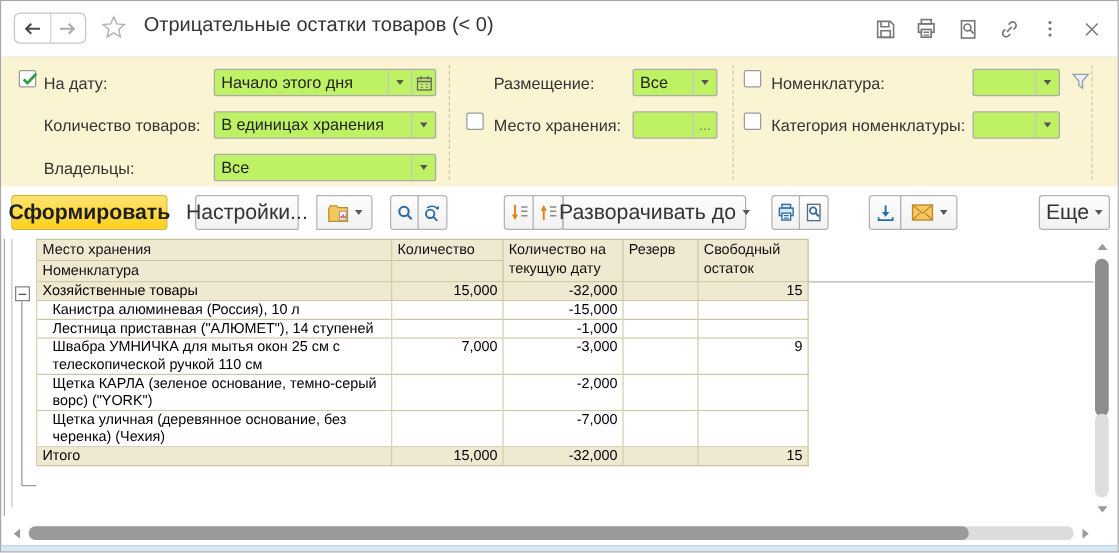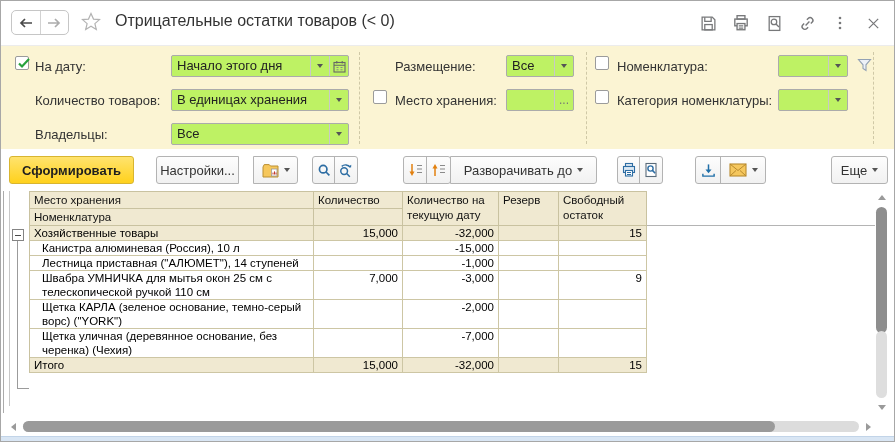--- a/index.html
+++ b/index.html
@@ -23,21 +23,21 @@
   .cb svg { position:absolute; left:0; top:-2px; }
   .combo { position:absolute; height:22px; background:#bef264; border:1px solid #ABABAB; border-radius:2px; display:flex; align-items:stretch; }
   .combo .val { flex:1; font-size:13px; color:#222; padding:2px 5px; overflow:hidden; white-space:nowrap; }
   .combo .seg { width:19px; border-left:1px solid #C8C8C8; display:flex; align-items:center; justify-content:center; font-size:11px; color:#555; }
   .caret { width:0; height:0; border-left:3.5px solid transparent; border-right:3.5px solid transparent; border-top:4px solid #555; display:inline-block; }
   .dash-sep { position:absolute; top:6px; height:92px; width:0; border-left:1px dashed #CFC8A6; }
   .funnel { position:absolute; }
 
   
   .tbar { position:absolute; top:148px; left:0; right:0; height:42px; background:#fff; }
-  .btn { position:absolute; top:7px; height:28px; border:1px solid #B3B3B3; border-radius:3px; background:linear-gradient(#FDFDFD,#F1F1F1); font-size:13px; color:#333; display:flex; align-items:center; justify-content:center; gap:5px; white-space:nowrap; }
+  .btn { position:absolute; top:7px; height:28px; border:1px solid #B3B3B3; border-radius:3px; background:linear-gradient(#FDFDFD,#F1F1F1); font-size:17px; color:#333; display:flex; align-items:center; justify-content:center; gap:5px; white-space:nowrap; }
   .btn.grp-l { border-radius:3px 0 0 3px; }
   .btn.grp-r { border-radius:0 3px 3px 0; margin-left:-1px; }
   .btn-gen { left:8px; width:125px; background:linear-gradient(#FFE36E,#FFD11C); border-color:#D8B530; font-weight:bold; color:#1E1E1E; }
 
   
   .report-left-line { position:absolute; left:2px; top:190px; width:1px; height:222px; background:#ABABAB; }
   .gutter-line { position:absolute; left:8px; top:190px; width:1px; height:215px; background:#C8C8C8; }
   .hdr-ext-line { position:absolute; left:646px; top:224px; width:228px; height:1px; background:#B4B4B4; }
   .tbl { position:absolute; left:28px; top:190px; width:618px; border-top:1px solid #C9C2A0; border-left:1px solid #C9C2A0; }
   .thead { display:grid; grid-template-columns:284px 89px 96px 60px 88px; grid-template-rows:17px 17px; }

